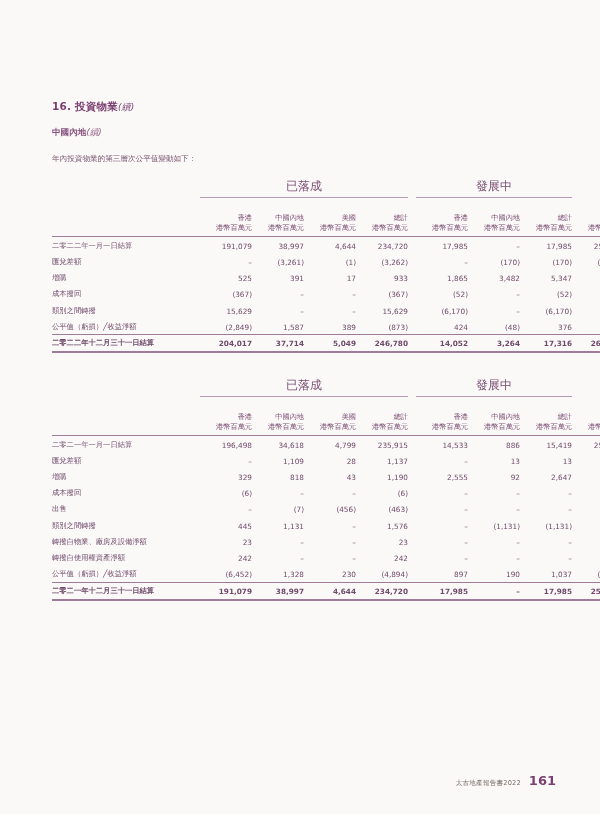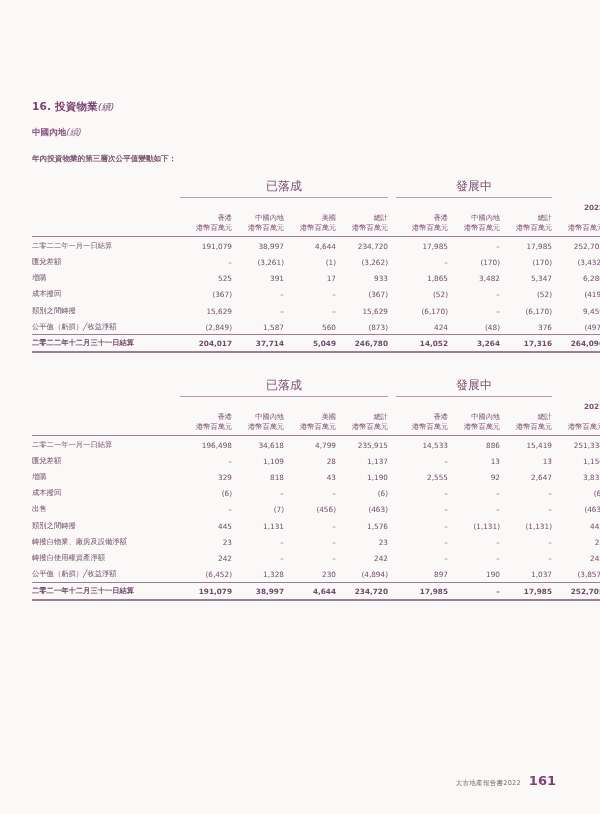--- a/index.html
+++ b/index.html
@@ -17,21 +17,21 @@
   .page {
     position: relative;
     width: 600px;
     height: 814px;
     box-sizing: border-box;
     padding: 0;
     overflow: hidden;
   }
   .content {
     position: absolute;
-    left: 32px;
+    left: 52px;
     top: 100px;
     width: 512px;
   }
   h1.section-title {
     font-size: 10.5px;
     font-weight: bold;
     color: #7b3f72;
     margin: 0 0 13px 0;
     letter-spacing: 0.2px;
   }
@@ -48,21 +48,20 @@
   }
   h2.sub-title .cont {
     font-weight: normal;
     font-style: italic;
   }
   p.intro {
     font-size: 7.6px;
     color: #7a5673;
     margin: 0 0 14px 0;
     line-height: 1.5;
-    font-weight: bold;
   }
   table.fintable {
     width: 512px;
     border-collapse: collapse;
     font-size: 7.3px;
     color: #6f4a6b;
     table-layout: fixed;
   }
   table.fintable td, table.fintable th {
     padding: 0;
@@ -296,21 +295,21 @@
             <td></td>
             <td class="num">(6,170)</td>
             <td class="num">–</td>
             <td class="num">(6,170)</td>
             <td class="num">9,459</td>
           </tr>
           <tr class="data">
             <td class="label">公平值（虧損）╱收益淨額</td>
             <td class="num">(2,849)</td>
             <td class="num">1,587</td>
-            <td class="num">560</td>
+            <td class="num">389</td>
             <td class="num">(873)</td>
             <td></td>
             <td class="num">424</td>
             <td class="num">(48)</td>
             <td class="num">376</td>
             <td class="num">(497)</td>
           </tr>
           <tr class="total">
             <td class="label">二零二二年十二月三十一日結算</td>
             <td class="num">204,017</td>

